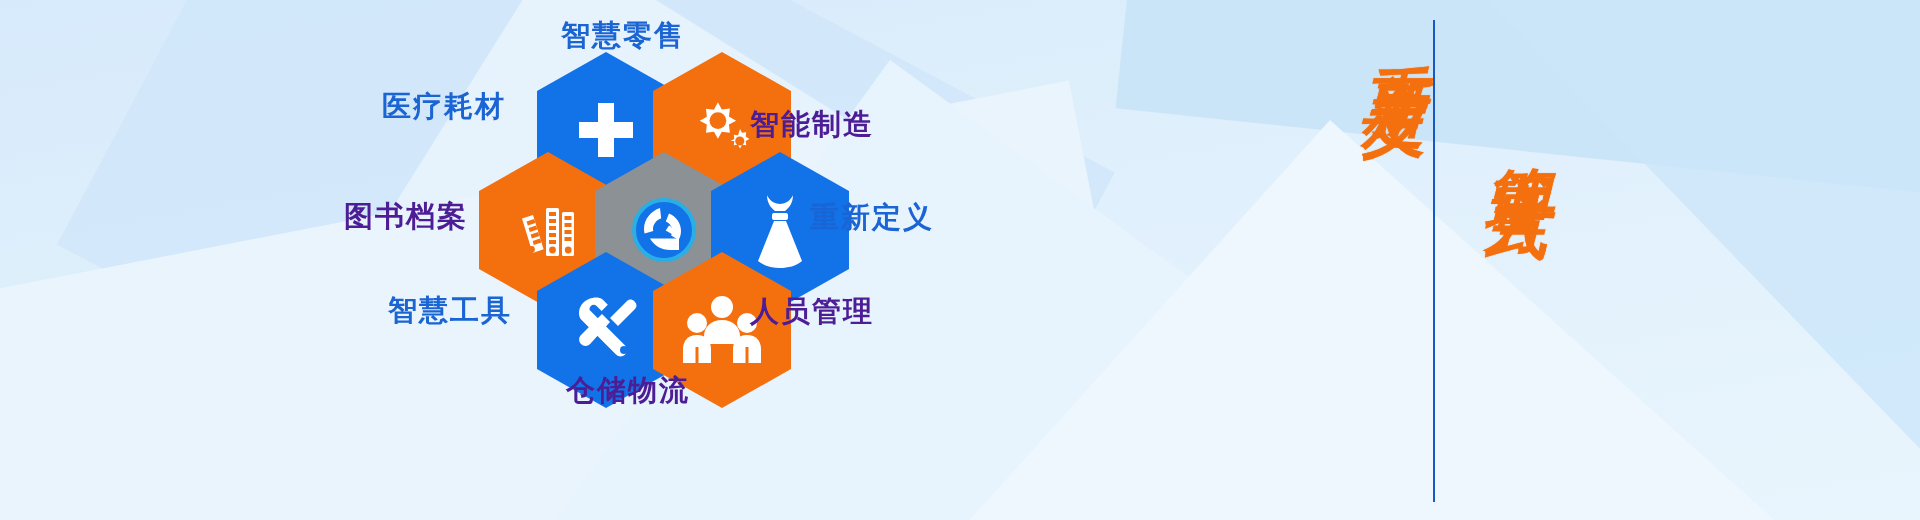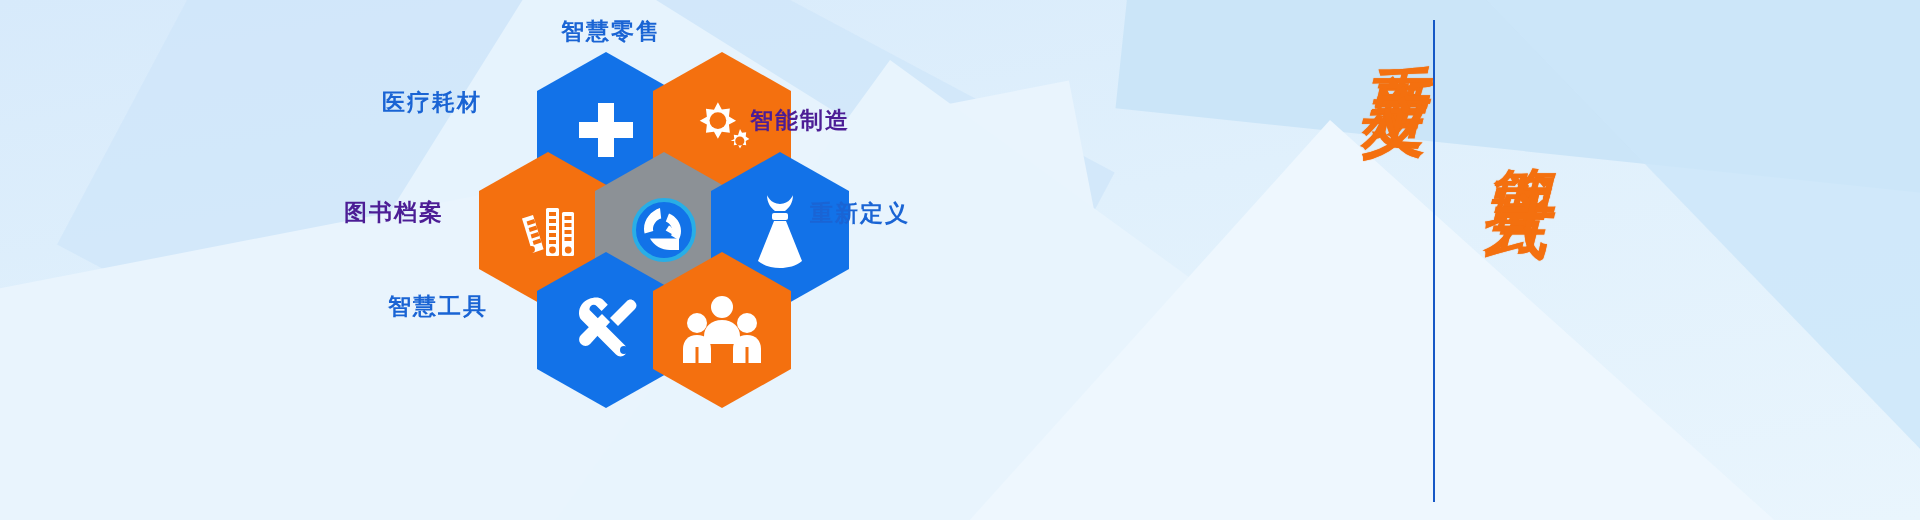--- a/index.html
+++ b/index.html
@@ -46,21 +46,21 @@
   .hex-archive{left:24px;top:100px;}
   .hex-center{left:140px;top:100px;}
   .hex-apparel{left:256px;top:100px;}
   .hex-tools{left:82px;top:200px;}
   .hex-people{left:198px;top:200px;}
 
   
   .lbl{position:absolute;white-space:nowrap;font-weight:700;letter-spacing:2px;}
   .lbl-blue{color:#1a64d4;}
   .lbl-orange{color:#4c1d95;}
-  .lbl-size{font-size:23px;}
+  .lbl-size{font-size:29px;}
 
   .l-retail{left:561px;top:16px;}
   .l-medical{left:382px;top:87px;}
   .l-manufacture{left:750px;top:105px;}
   .l-archive{left:332px;top:197px;margin-left:12px;}
   .l-apparel{left:810px;top:198px;}
   .l-tools{left:388px;top:291px;}
   .l-people{left:750px;top:292px;}
   .l-logistics{left:566px;top:371px;}
 
@@ -187,18 +187,20 @@
     </div>
 
   </div>
 
   <div class="lbl lbl-size lbl-blue   l-retail">智慧零售</div>
   <div class="lbl lbl-size lbl-blue   l-medical">医疗耗材</div>
   <div class="lbl lbl-size lbl-orange l-manufacture">智能制造</div>
   <div class="lbl lbl-size lbl-orange l-archive">图书档案</div>
   <div class="lbl lbl-size lbl-blue   l-apparel">重新定义</div>
   <div class="lbl lbl-size lbl-blue   l-tools">智慧工具</div>
+  <div class="lbl lbl-size lbl-orange l-people">人员管理</div>
+  <div class="lbl lbl-size lbl-orange l-logistics">仓储物流</div>
 
   <div class="calli calli-left">重新定义</div>
   <div class="divider"></div>
   <div class="calli calli-right">管理方式</div>
 
 </div>
 
 </body></html>

